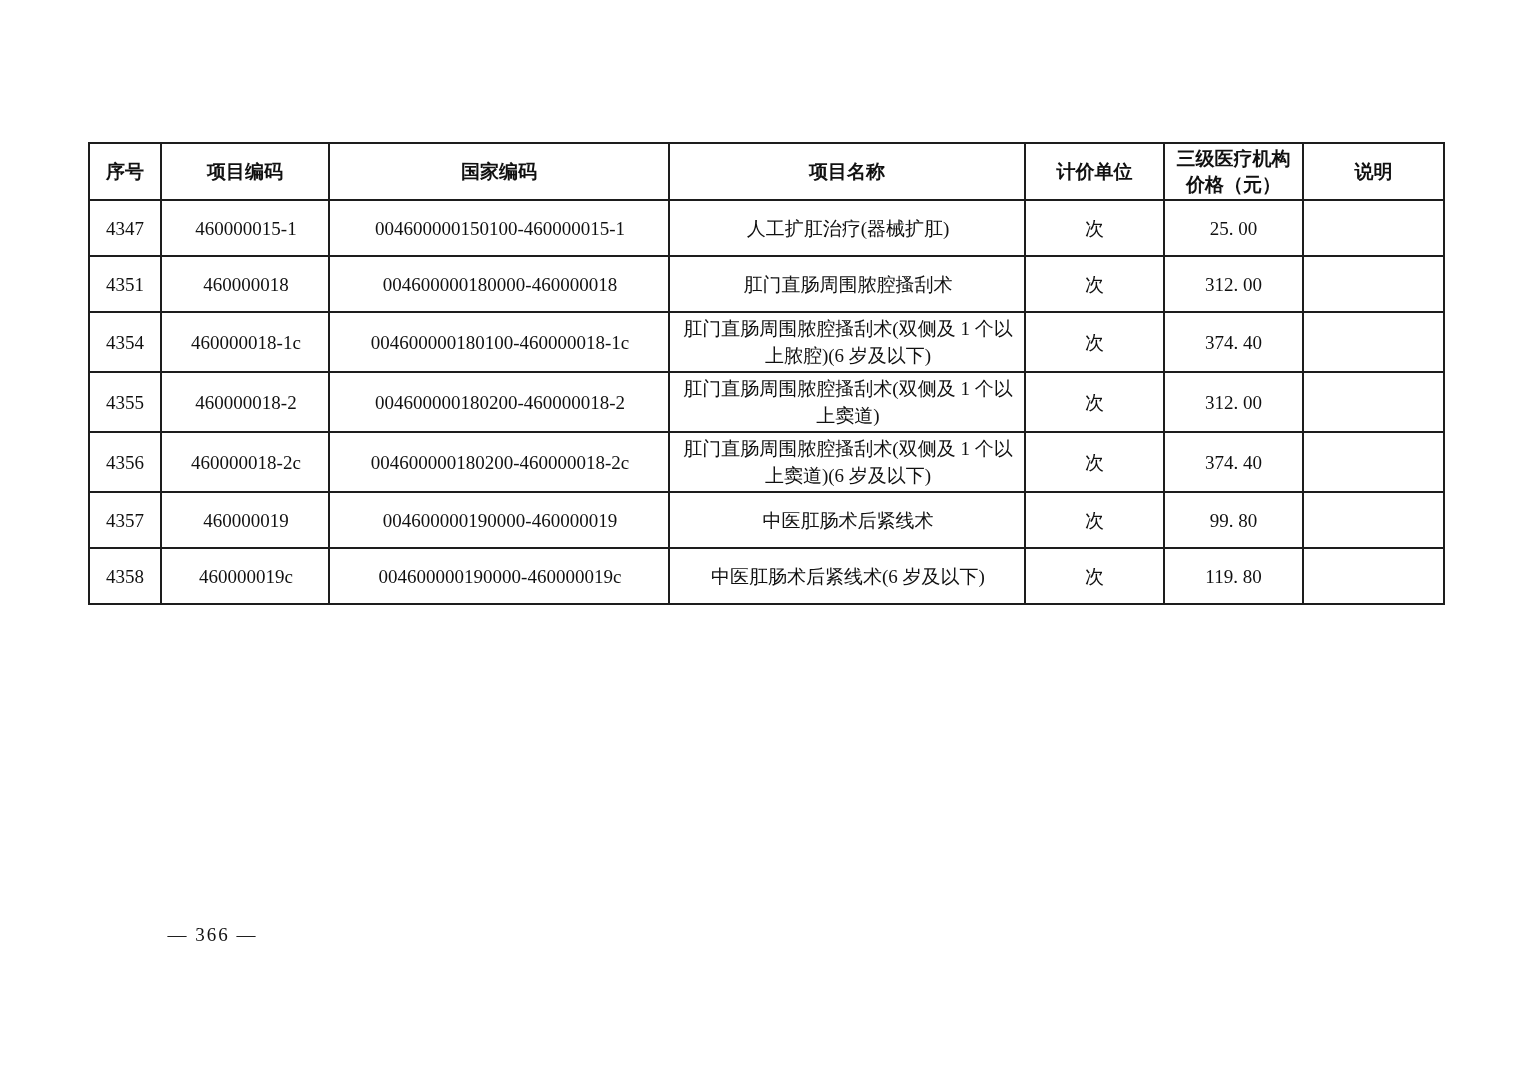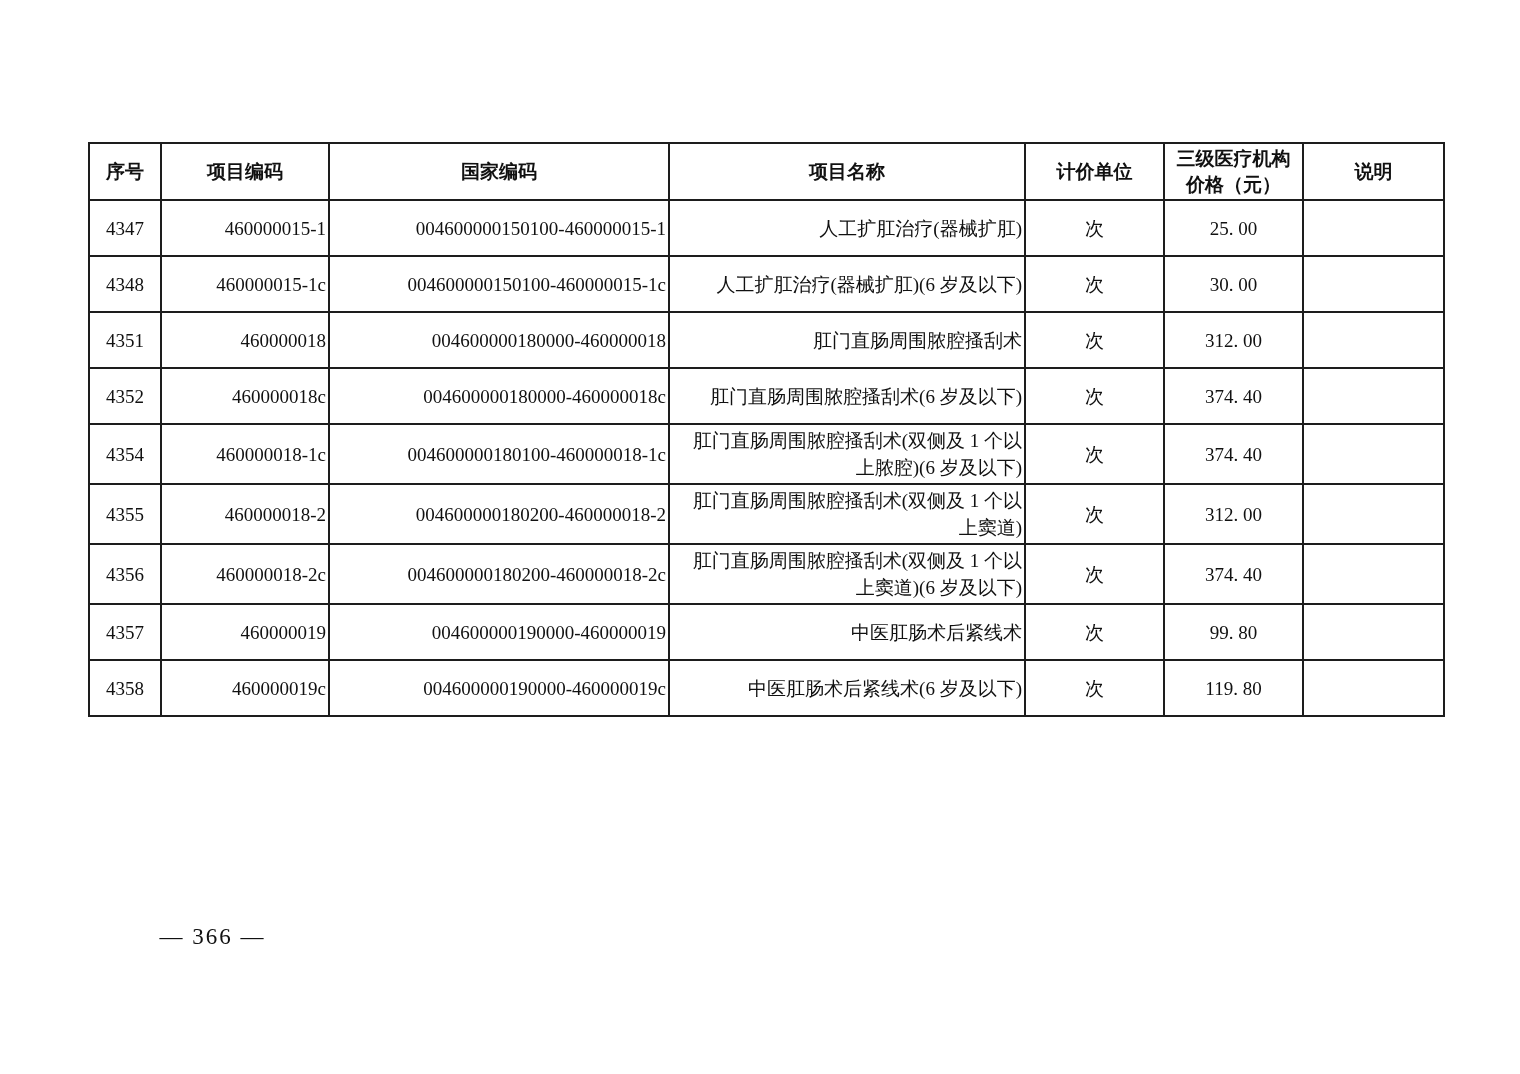--- a/index.html
+++ b/index.html
@@ -37,29 +37,29 @@
     word-break: break-all;
   }
   .price-table thead th {
     font-weight: bold;
     height: 55px;
     text-align: center;
     padding: 0 2px;
   }
   .price-table tbody tr { height: 56px; }
   .cell-center { text-align: center; padding: 4px 2px; }
-  .cell-left   { text-align: right; padding: 2px 2px 2px 4px; }
+  .cell-left   { text-align: center; padding: 2px 2px 2px 4px; }
   .price-hdr div { line-height: 26px; text-align: center; }
   .page-number {
     position: absolute;
     left: 130px;
     top: 924px;
     width: 165px;
     text-align: center;
-    font-size: 23px;
+    font-size: 19px;
     letter-spacing: 2px;
     color: #111111;
   }
 </style>
 </head>
 <body>
 
 <div class="page">
 
   <table class="price-table">
@@ -90,44 +90,26 @@
         <tr>
     <td class="cell-center">4347</td>
     <td class="cell-left">460000015-1</td>
     <td class="cell-left">004600000150100-460000015-1</td>
     <td class="cell-left">人工扩肛治疗(器械扩肛)</td>
     <td class="cell-center">次</td>
     <td class="cell-center">25. 00</td>
     <td class="cell-center"></td>
   </tr>
         <tr>
-    <td class="cell-center">4348</td>
-    <td class="cell-left">460000015-1c</td>
-    <td class="cell-left">004600000150100-460000015-1c</td>
-    <td class="cell-left">人工扩肛治疗(器械扩肛)(6 岁及以下)</td>
-    <td class="cell-center">次</td>
-    <td class="cell-center">30. 00</td>
-    <td class="cell-center"></td>
-  </tr>
-        <tr>
     <td class="cell-center">4351</td>
     <td class="cell-left">460000018</td>
     <td class="cell-left">004600000180000-460000018</td>
     <td class="cell-left">肛门直肠周围脓腔搔刮术</td>
     <td class="cell-center">次</td>
     <td class="cell-center">312. 00</td>
-    <td class="cell-center"></td>
-  </tr>
-        <tr>
-    <td class="cell-center">4352</td>
-    <td class="cell-left">460000018c</td>
-    <td class="cell-left">004600000180000-460000018c</td>
-    <td class="cell-left">肛门直肠周围脓腔搔刮术(6 岁及以下)</td>
-    <td class="cell-center">次</td>
-    <td class="cell-center">374. 40</td>
     <td class="cell-center"></td>
   </tr>
         <tr>
     <td class="cell-center">4354</td>
     <td class="cell-left">460000018-1c</td>
     <td class="cell-left">004600000180100-460000018-1c</td>
     <td class="cell-left">肛门直肠周围脓腔搔刮术(双侧及 1 个以上脓腔)(6 岁及以下)</td>
     <td class="cell-center">次</td>
     <td class="cell-center">374. 40</td>
     <td class="cell-center"></td>

